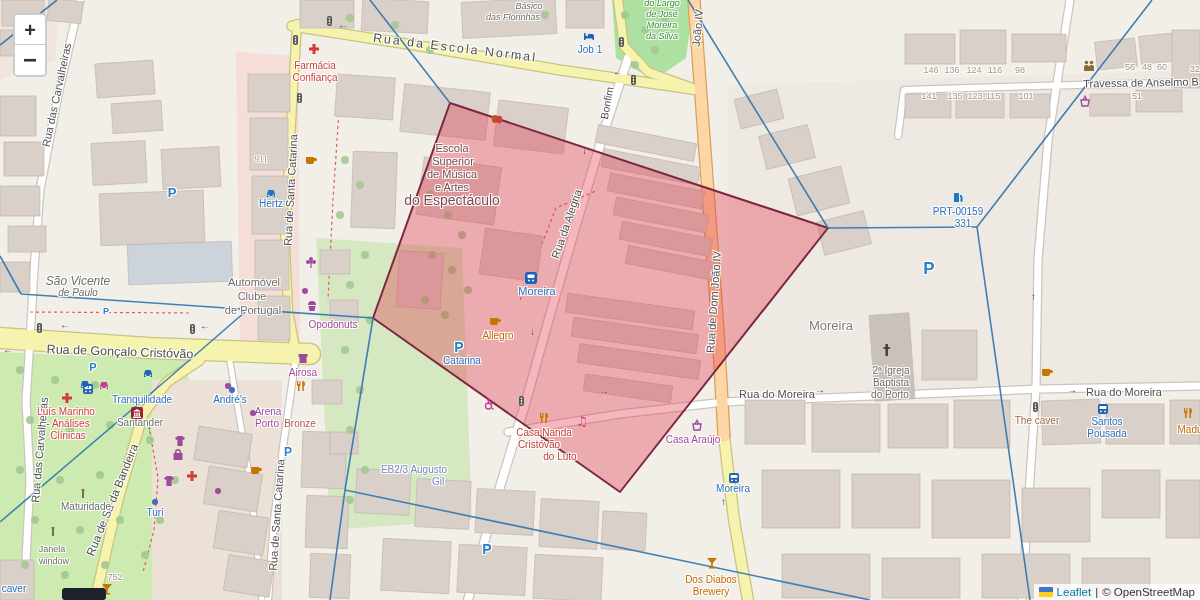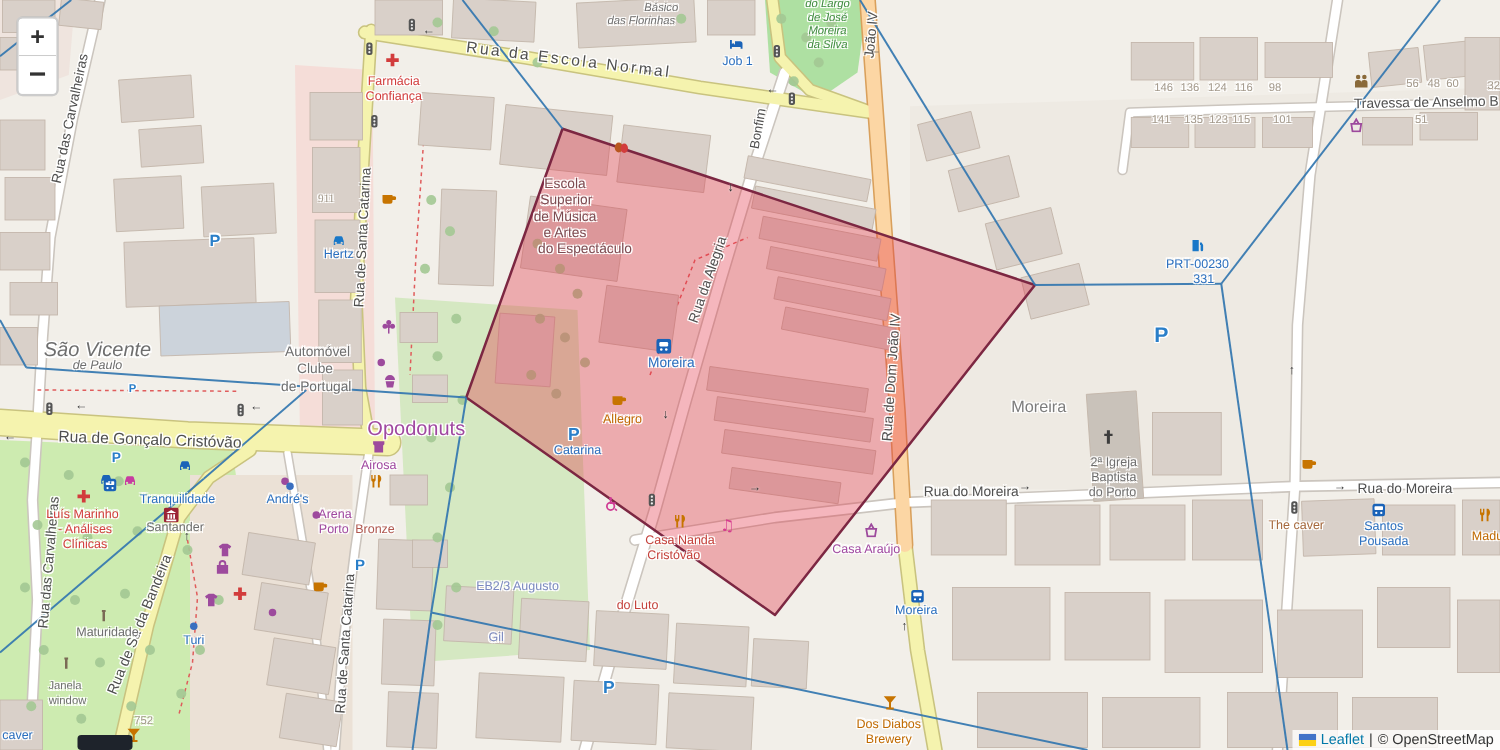--- a/index.html
+++ b/index.html
@@ -249,62 +249,62 @@
       <div class="mlabel" style="left: 513px; top: 17px; font-size: 9px; color: rgb(110, 110, 110); font-style: italic; transform: translate(-50%, -50%) rotate(0deg);">das Florinhas</div>
       <div class="mlabel" style="left: 590px; top: 50px; font-size: 10px; color: rgb(42, 111, 191); transform: translate(-50%, -50%) rotate(0deg);">Job 1</div>
       <div class="mlabel" style="left: 662px; top: 3px; font-size: 9px; color: rgb(62, 138, 62); font-style: italic; transform: translate(-50%, -50%) rotate(0deg);">do Largo</div>
       <div class="mlabel" style="left: 662px; top: 14px; font-size: 9px; color: rgb(62, 138, 62); font-style: italic; transform: translate(-50%, -50%) rotate(0deg);">de José</div>
       <div class="mlabel" style="left: 662px; top: 25px; font-size: 9px; color: rgb(62, 138, 62); font-style: italic; transform: translate(-50%, -50%) rotate(0deg);">Moreira</div>
       <div class="mlabel" style="left: 662px; top: 36px; font-size: 9px; color: rgb(62, 138, 62); font-style: italic; transform: translate(-50%, -50%) rotate(0deg);">da Silva</div>
       <div class="mlabel" style="left: 452px; top: 148px; font-size: 11px; color: rgb(125, 74, 80); transform: translate(-50%, -50%) rotate(0deg);">Escola</div>
       <div class="mlabel" style="left: 453px; top: 161px; font-size: 11px; color: rgb(125, 74, 80); transform: translate(-50%, -50%) rotate(0deg);">Superior</div>
       <div class="mlabel" style="left: 452px; top: 174px; font-size: 11px; color: rgb(125, 74, 80); transform: translate(-50%, -50%) rotate(0deg);">de Música</div>
       <div class="mlabel" style="left: 452px; top: 187px; font-size: 11px; color: rgb(125, 74, 80); transform: translate(-50%, -50%) rotate(0deg);">e Artes</div>
-      <div class="mlabel" style="left: 452px; top: 200px; font-size: 11px; color: rgb(125, 74, 80); transform: translate(-50%, -50%) rotate(0deg); margin-left: 16px;">do Espectáculo</div>
-      <div class="mlabel" style="left: 78px; top: 281px; font-size: 16px; color: rgb(110, 110, 110); font-style: italic; transform: translate(-50%, -50%) rotate(0deg); text-align: center;">São Vicente</div>
+      <div class="mlabel" style="left: 452px; top: 200px; font-size: 14px; color: rgb(125, 74, 80); transform: translate(-50%, -50%) rotate(0deg);">do Espectáculo</div>
+      <div class="mlabel" style="left: 78px; top: 281px; font-size: 12px; color: rgb(110, 110, 110); font-style: italic; transform: translate(-50%, -50%) rotate(0deg); text-align: center;">São Vicente</div>
       <div class="mlabel" style="left: 78px; top: 293px; font-size: 10px; color: rgb(110, 110, 110); font-style: italic; transform: translate(-50%, -50%) rotate(0deg);">de Paulo</div>
       <div class="mlabel" style="left: 254px; top: 282px; font-size: 11px; color: rgb(110, 110, 110); transform: translate(-50%, -50%) rotate(0deg);">Automóvel</div>
       <div class="mlabel" style="left: 252px; top: 296px; font-size: 11px; color: rgb(110, 110, 110); transform: translate(-50%, -50%) rotate(0deg);">Clube</div>
       <div class="mlabel" style="left: 253px; top: 310px; font-size: 11px; color: rgb(110, 110, 110); transform: translate(-50%, -50%) rotate(0deg);">de Portugal</div>
       <div class="mlabel" style="left: 271px; top: 204px; font-size: 10px; color: rgb(42, 111, 191); transform: translate(-50%, -50%) rotate(0deg);">Hertz</div>
       <div class="mlabel" style="left: 261px; top: 159px; font-size: 9px; color: rgb(162, 152, 138); transform: translate(-50%, -50%) rotate(0deg); font-family: Liberation Serif, serif;">911</div>
       <div class="mlabel" style="left: 537px; top: 291px; font-size: 11px; color: rgb(42, 111, 191); transform: translate(-50%, -50%) rotate(0deg);">Moreira</div>
-      <div class="mlabel" style="left: 311px; top: 344px; font-size: 16px; color: rgb(160, 72, 160); transform: translate(-50%, -50%) rotate(0deg); padding-left: 44px;">Opodonuts</div>
+      <div class="mlabel" style="left: 311px; top: 325px; font-size: 10px; color: rgb(160, 72, 160); transform: translate(-50%, -50%) rotate(0deg); padding-left: 44px;">Opodonuts</div>
       <div class="mlabel" style="left: 498px; top: 336px; font-size: 10px; color: rgb(192, 106, 0); transform: translate(-50%, -50%) rotate(0deg);">Allegro</div>
       <div class="mlabel" style="left: 462px; top: 361px; font-size: 10px; color: rgb(42, 111, 191); transform: translate(-50%, -50%) rotate(0deg);">Catarina</div>
       <div class="mlabel" style="left: 303px; top: 373px; font-size: 10px; color: rgb(160, 72, 160); transform: translate(-50%, -50%) rotate(0deg);">Airosa</div>
       <div class="mlabel" style="left: 268px; top: 412px; font-size: 10px; color: rgb(160, 72, 160); transform: translate(-50%, -50%) rotate(0deg);">Arena</div>
       <div class="mlabel" style="left: 267px; top: 424px; font-size: 10px; color: rgb(160, 72, 160); transform: translate(-50%, -50%) rotate(0deg);">Porto</div>
       <div class="mlabel" style="left: 300px; top: 424px; font-size: 10px; color: rgb(176, 87, 79); transform: translate(-50%, -50%) rotate(0deg);">Bronze</div>
       <div class="mlabel" style="left: 142px; top: 400px; font-size: 10px; color: rgb(42, 111, 191); transform: translate(-50%, -50%) rotate(0deg);">Tranquilidade</div>
       <div class="mlabel" style="left: 66px; top: 412px; font-size: 10px; color: rgb(210, 60, 60); transform: translate(-50%, -50%) rotate(0deg);">Luís Marinho</div>
       <div class="mlabel" style="left: 68px; top: 424px; font-size: 10px; color: rgb(210, 60, 60); transform: translate(-50%, -50%) rotate(0deg);">- Análises</div>
       <div class="mlabel" style="left: 68px; top: 436px; font-size: 10px; color: rgb(210, 60, 60); transform: translate(-50%, -50%) rotate(0deg);">Clínicas</div>
       <div class="mlabel" style="left: 140px; top: 423px; font-size: 10px; color: rgb(110, 110, 110); transform: translate(-50%, -50%) rotate(0deg);">Santander</div>
       <div class="mlabel" style="left: 230px; top: 400px; font-size: 10px; color: rgb(42, 111, 191); transform: translate(-50%, -50%) rotate(0deg);">André's</div>
       <div class="mlabel" style="left: 86px; top: 507px; font-size: 10px; color: rgb(110, 110, 110); transform: translate(-50%, -50%) rotate(0deg);">Maturidade</div>
       <div class="mlabel" style="left: 155px; top: 513px; font-size: 10px; color: rgb(42, 111, 191); transform: translate(-50%, -50%) rotate(0deg);">Turi</div>
       <div class="mlabel" style="left: 52px; top: 549px; font-size: 9px; color: rgb(110, 110, 110); transform: translate(-50%, -50%) rotate(0deg);">Janela</div>
       <div class="mlabel" style="left: 54px; top: 561px; font-size: 9px; color: rgb(110, 110, 110); transform: translate(-50%, -50%) rotate(0deg);">window</div>
       <div class="mlabel" style="left: 14px; top: 589px; font-size: 10px; color: rgb(42, 111, 191); transform: translate(-50%, -50%) rotate(0deg);">caver</div>
       <div class="mlabel" style="left: 115px; top: 577px; font-size: 9px; color: rgb(162, 152, 138); transform: translate(-50%, -50%) rotate(0deg);">752</div>
       <div class="mlabel" style="left: 414px; top: 470px; font-size: 10px; color: rgb(122, 136, 192); transform: translate(-50%, -50%) rotate(0deg);">EB2/3 Augusto</div>
-      <div class="mlabel" style="left: 397px; top: 482px; font-size: 10px; color: rgb(122, 136, 192); transform: translate(-50%, -50%) rotate(0deg); margin-top: 29px;">Gil</div>
+      <div class="mlabel" style="left: 438px; top: 482px; font-size: 10px; color: rgb(122, 136, 192); transform: translate(-50%, -50%) rotate(0deg);">Gil</div>
       <div class="mlabel" style="left: 544px; top: 433px; font-size: 10px; color: rgb(196, 64, 58); transform: translate(-50%, -50%) rotate(0deg);">Casa Nanda</div>
       <div class="mlabel" style="left: 539px; top: 445px; font-size: 10px; color: rgb(196, 64, 58); transform: translate(-50%, -50%) rotate(0deg);">Cristóvão</div>
-      <div class="mlabel" style="left: 510px; top: 457px; font-size: 10px; color: rgb(196, 64, 58); transform: translate(-50%, -50%) rotate(0deg); margin-top: 28px;">do Luto</div>
+      <div class="mlabel" style="left: 560px; top: 457px; font-size: 10px; color: rgb(196, 64, 58); transform: translate(-50%, -50%) rotate(0deg);">do Luto</div>
       <div class="mlabel" style="left: 693px; top: 440px; font-size: 10px; color: rgb(160, 72, 160); transform: translate(-50%, -50%) rotate(0deg);">Casa Araújo</div>
       <div class="mlabel" style="left: 733px; top: 489px; font-size: 10px; color: rgb(42, 111, 191); transform: translate(-50%, -50%) rotate(0deg);">Moreira</div>
       <div class="mlabel" style="left: 711px; top: 580px; font-size: 10px; color: rgb(192, 106, 0); transform: translate(-50%, -50%) rotate(0deg);">Dos Diabos</div>
       <div class="mlabel" style="left: 711px; top: 592px; font-size: 10px; color: rgb(192, 106, 0); transform: translate(-50%, -50%) rotate(0deg);">Brewery</div>
       <div class="mlabel" style="left: 831px; top: 325px; font-size: 13px; color: rgb(125, 125, 125); transform: translate(-50%, -50%) rotate(0deg);">Moreira</div>
       <div class="mlabel" style="left: 891px; top: 371px; font-size: 10px; color: rgb(110, 110, 110); transform: translate(-50%, -50%) rotate(0deg);">2ª Igreja</div>
       <div class="mlabel" style="left: 891px; top: 383px; font-size: 10px; color: rgb(110, 110, 110); transform: translate(-50%, -50%) rotate(0deg);">Baptista</div>
       <div class="mlabel" style="left: 890px; top: 395px; font-size: 10px; color: rgb(110, 110, 110); transform: translate(-50%, -50%) rotate(0deg);">do Porto</div>
-      <div class="mlabel" style="left: 958px; top: 212px; font-size: 10px; color: rgb(42, 111, 191); transform: translate(-50%, -50%) rotate(0deg);">PRT-00230</div>
+      <div class="mlabel" style="left: 958px; top: 212px; font-size: 10px; color: rgb(42, 111, 191); transform: translate(-50%, -50%) rotate(0deg);">PRT-00159</div>
       <div class="mlabel" style="left: 963px; top: 224px; font-size: 10px; color: rgb(42, 111, 191); transform: translate(-50%, -50%) rotate(0deg);">331</div>
       <div class="mlabel" style="left: 1037px; top: 421px; font-size: 10px; color: rgb(165, 104, 60); transform: translate(-50%, -50%) rotate(0deg);">The caver</div>
       <div class="mlabel" style="left: 1107px; top: 422px; font-size: 10px; color: rgb(42, 111, 191); transform: translate(-50%, -50%) rotate(0deg);">Santos</div>
       <div class="mlabel" style="left: 1107px; top: 434px; font-size: 10px; color: rgb(42, 111, 191); transform: translate(-50%, -50%) rotate(0deg);">Pousada</div>
       <div class="mlabel" style="left: 1190px; top: 430px; font-size: 10px; color: rgb(192, 106, 0); transform: translate(-50%, -50%) rotate(0deg);">Madu</div>
       <div class="mlabel" style="left: 931px; top: 70px; font-size: 9px; color: rgb(162, 152, 138); transform: translate(-50%, -50%) rotate(0deg);">146</div>
       <div class="mlabel" style="left: 952px; top: 70px; font-size: 9px; color: rgb(162, 152, 138); transform: translate(-50%, -50%) rotate(0deg);">136</div>
       <div class="mlabel" style="left: 974px; top: 70px; font-size: 9px; color: rgb(162, 152, 138); transform: translate(-50%, -50%) rotate(0deg);">124</div>
       <div class="mlabel" style="left: 995px; top: 70px; font-size: 9px; color: rgb(162, 152, 138); transform: translate(-50%, -50%) rotate(0deg);">116</div>
       <div class="mlabel" style="left: 1020px; top: 70px; font-size: 9px; color: rgb(162, 152, 138); transform: translate(-50%, -50%) rotate(0deg);">98</div>

